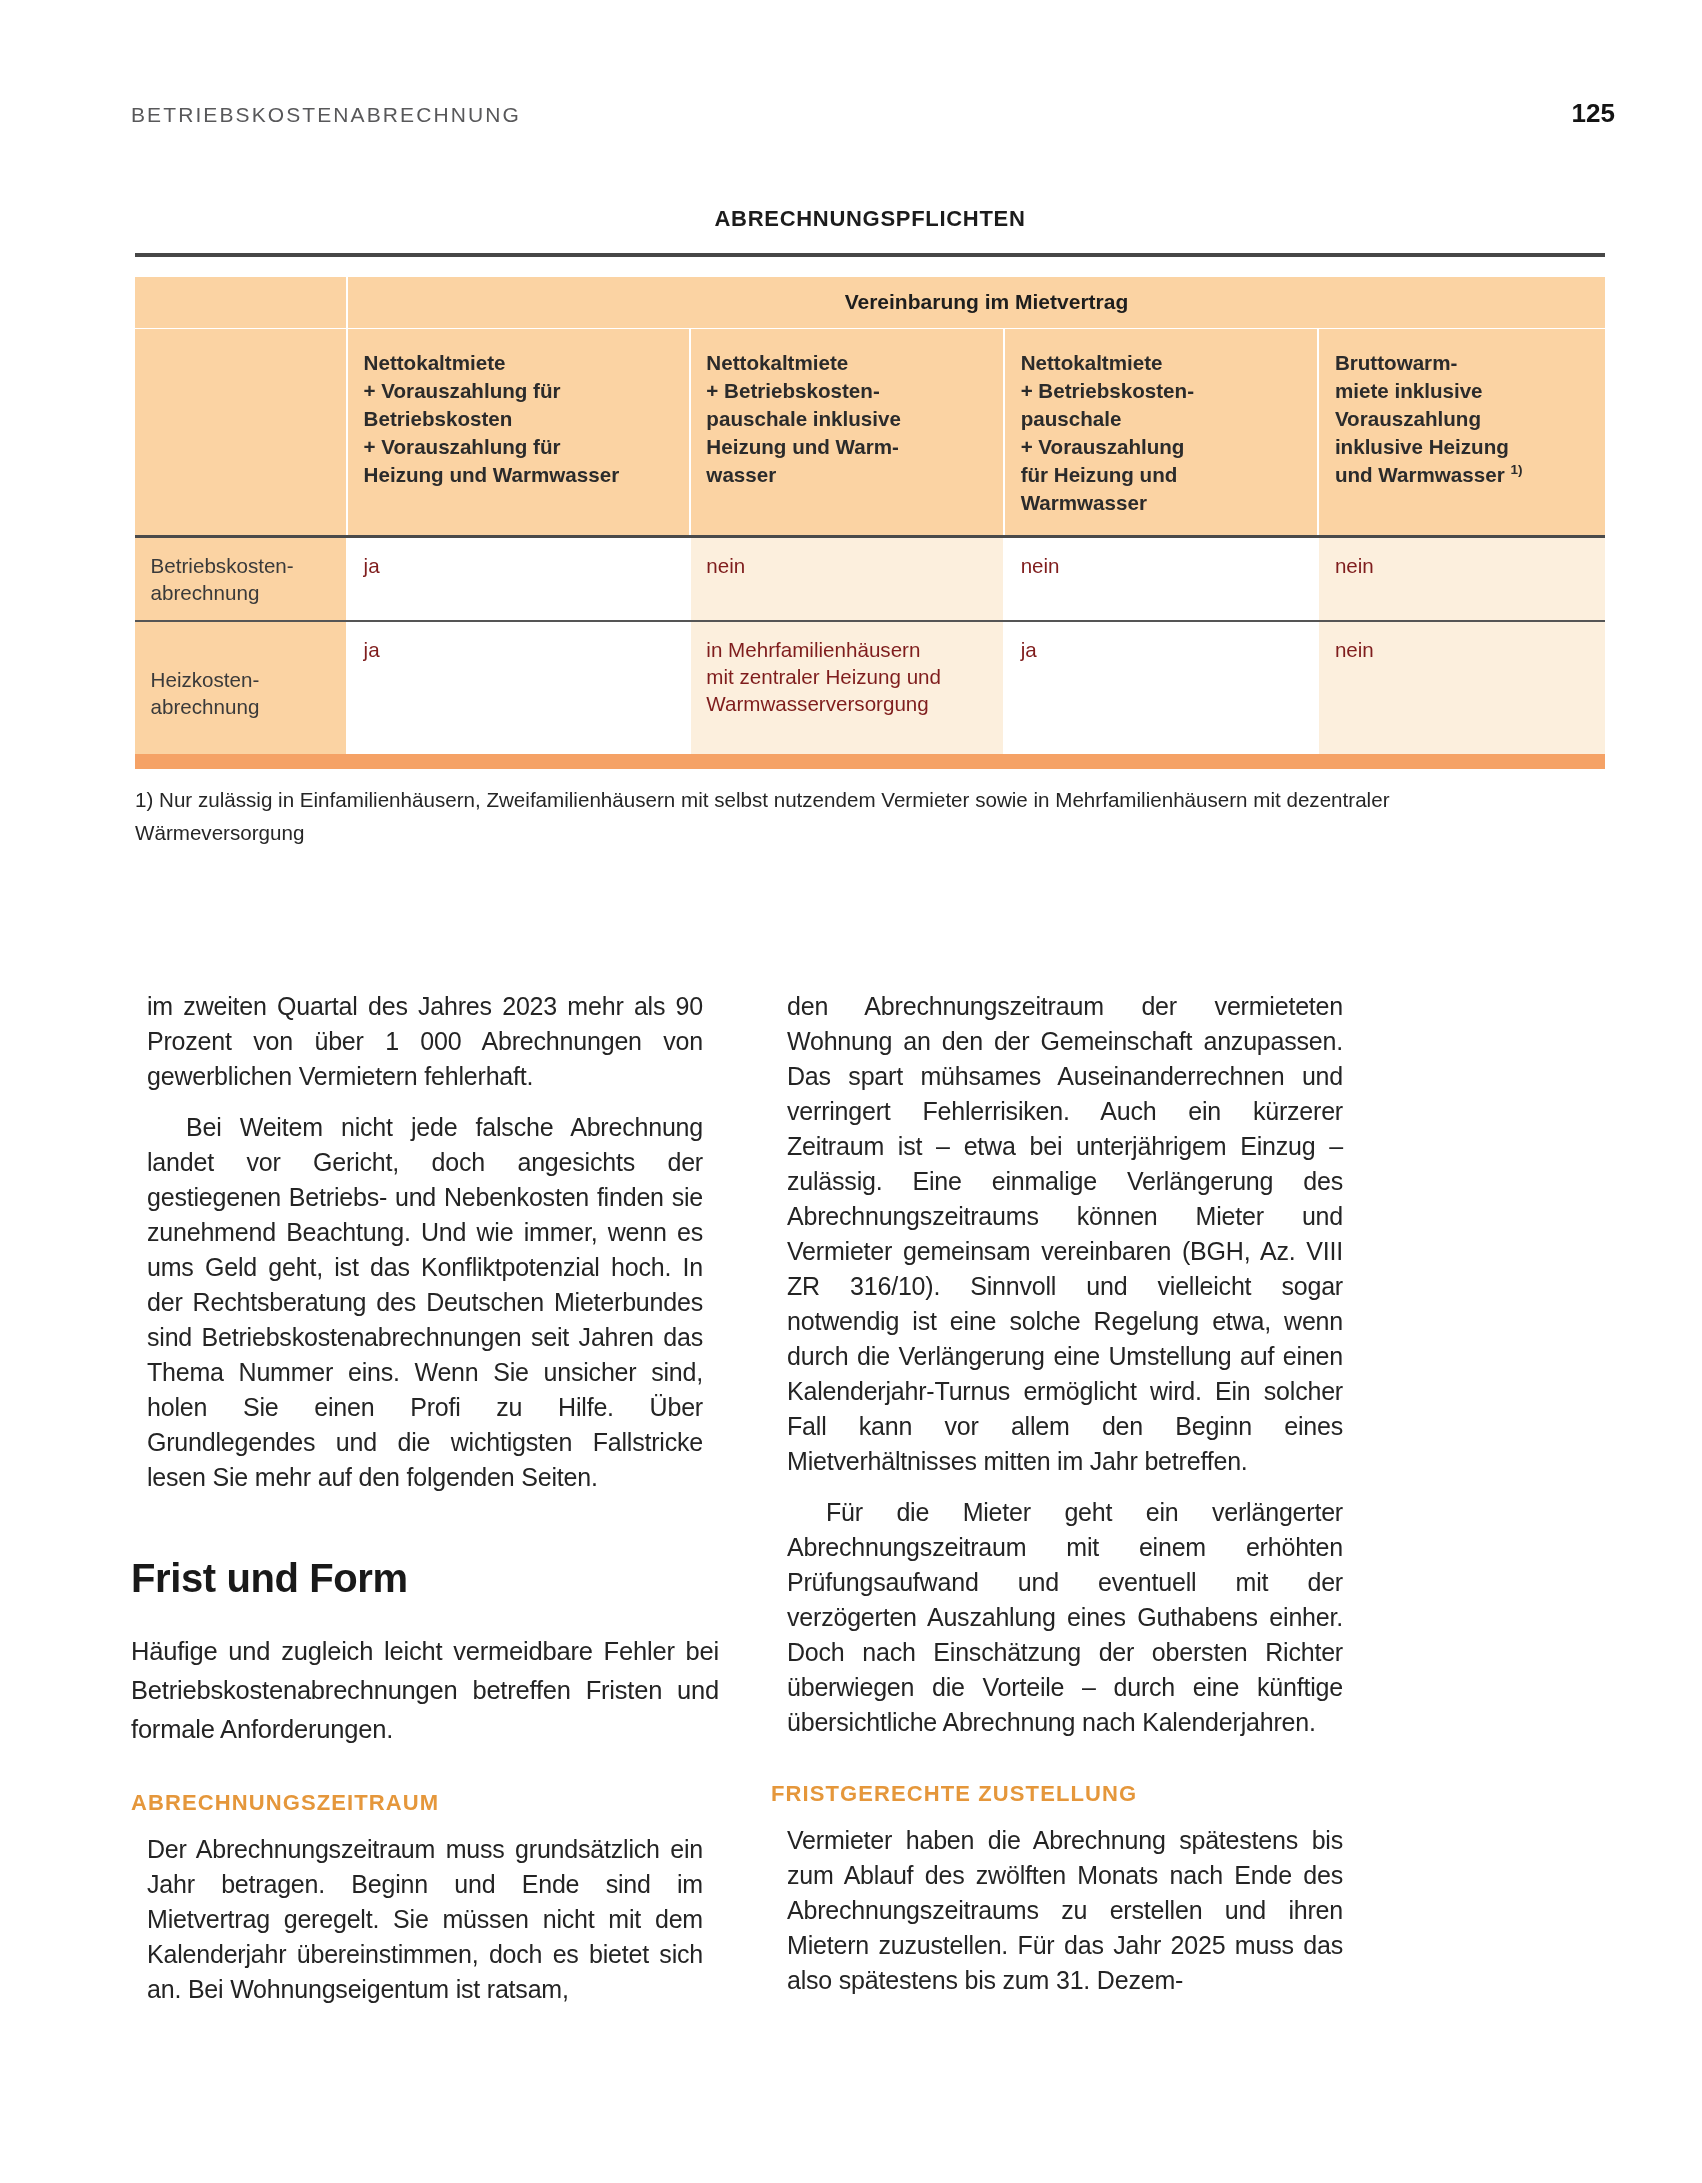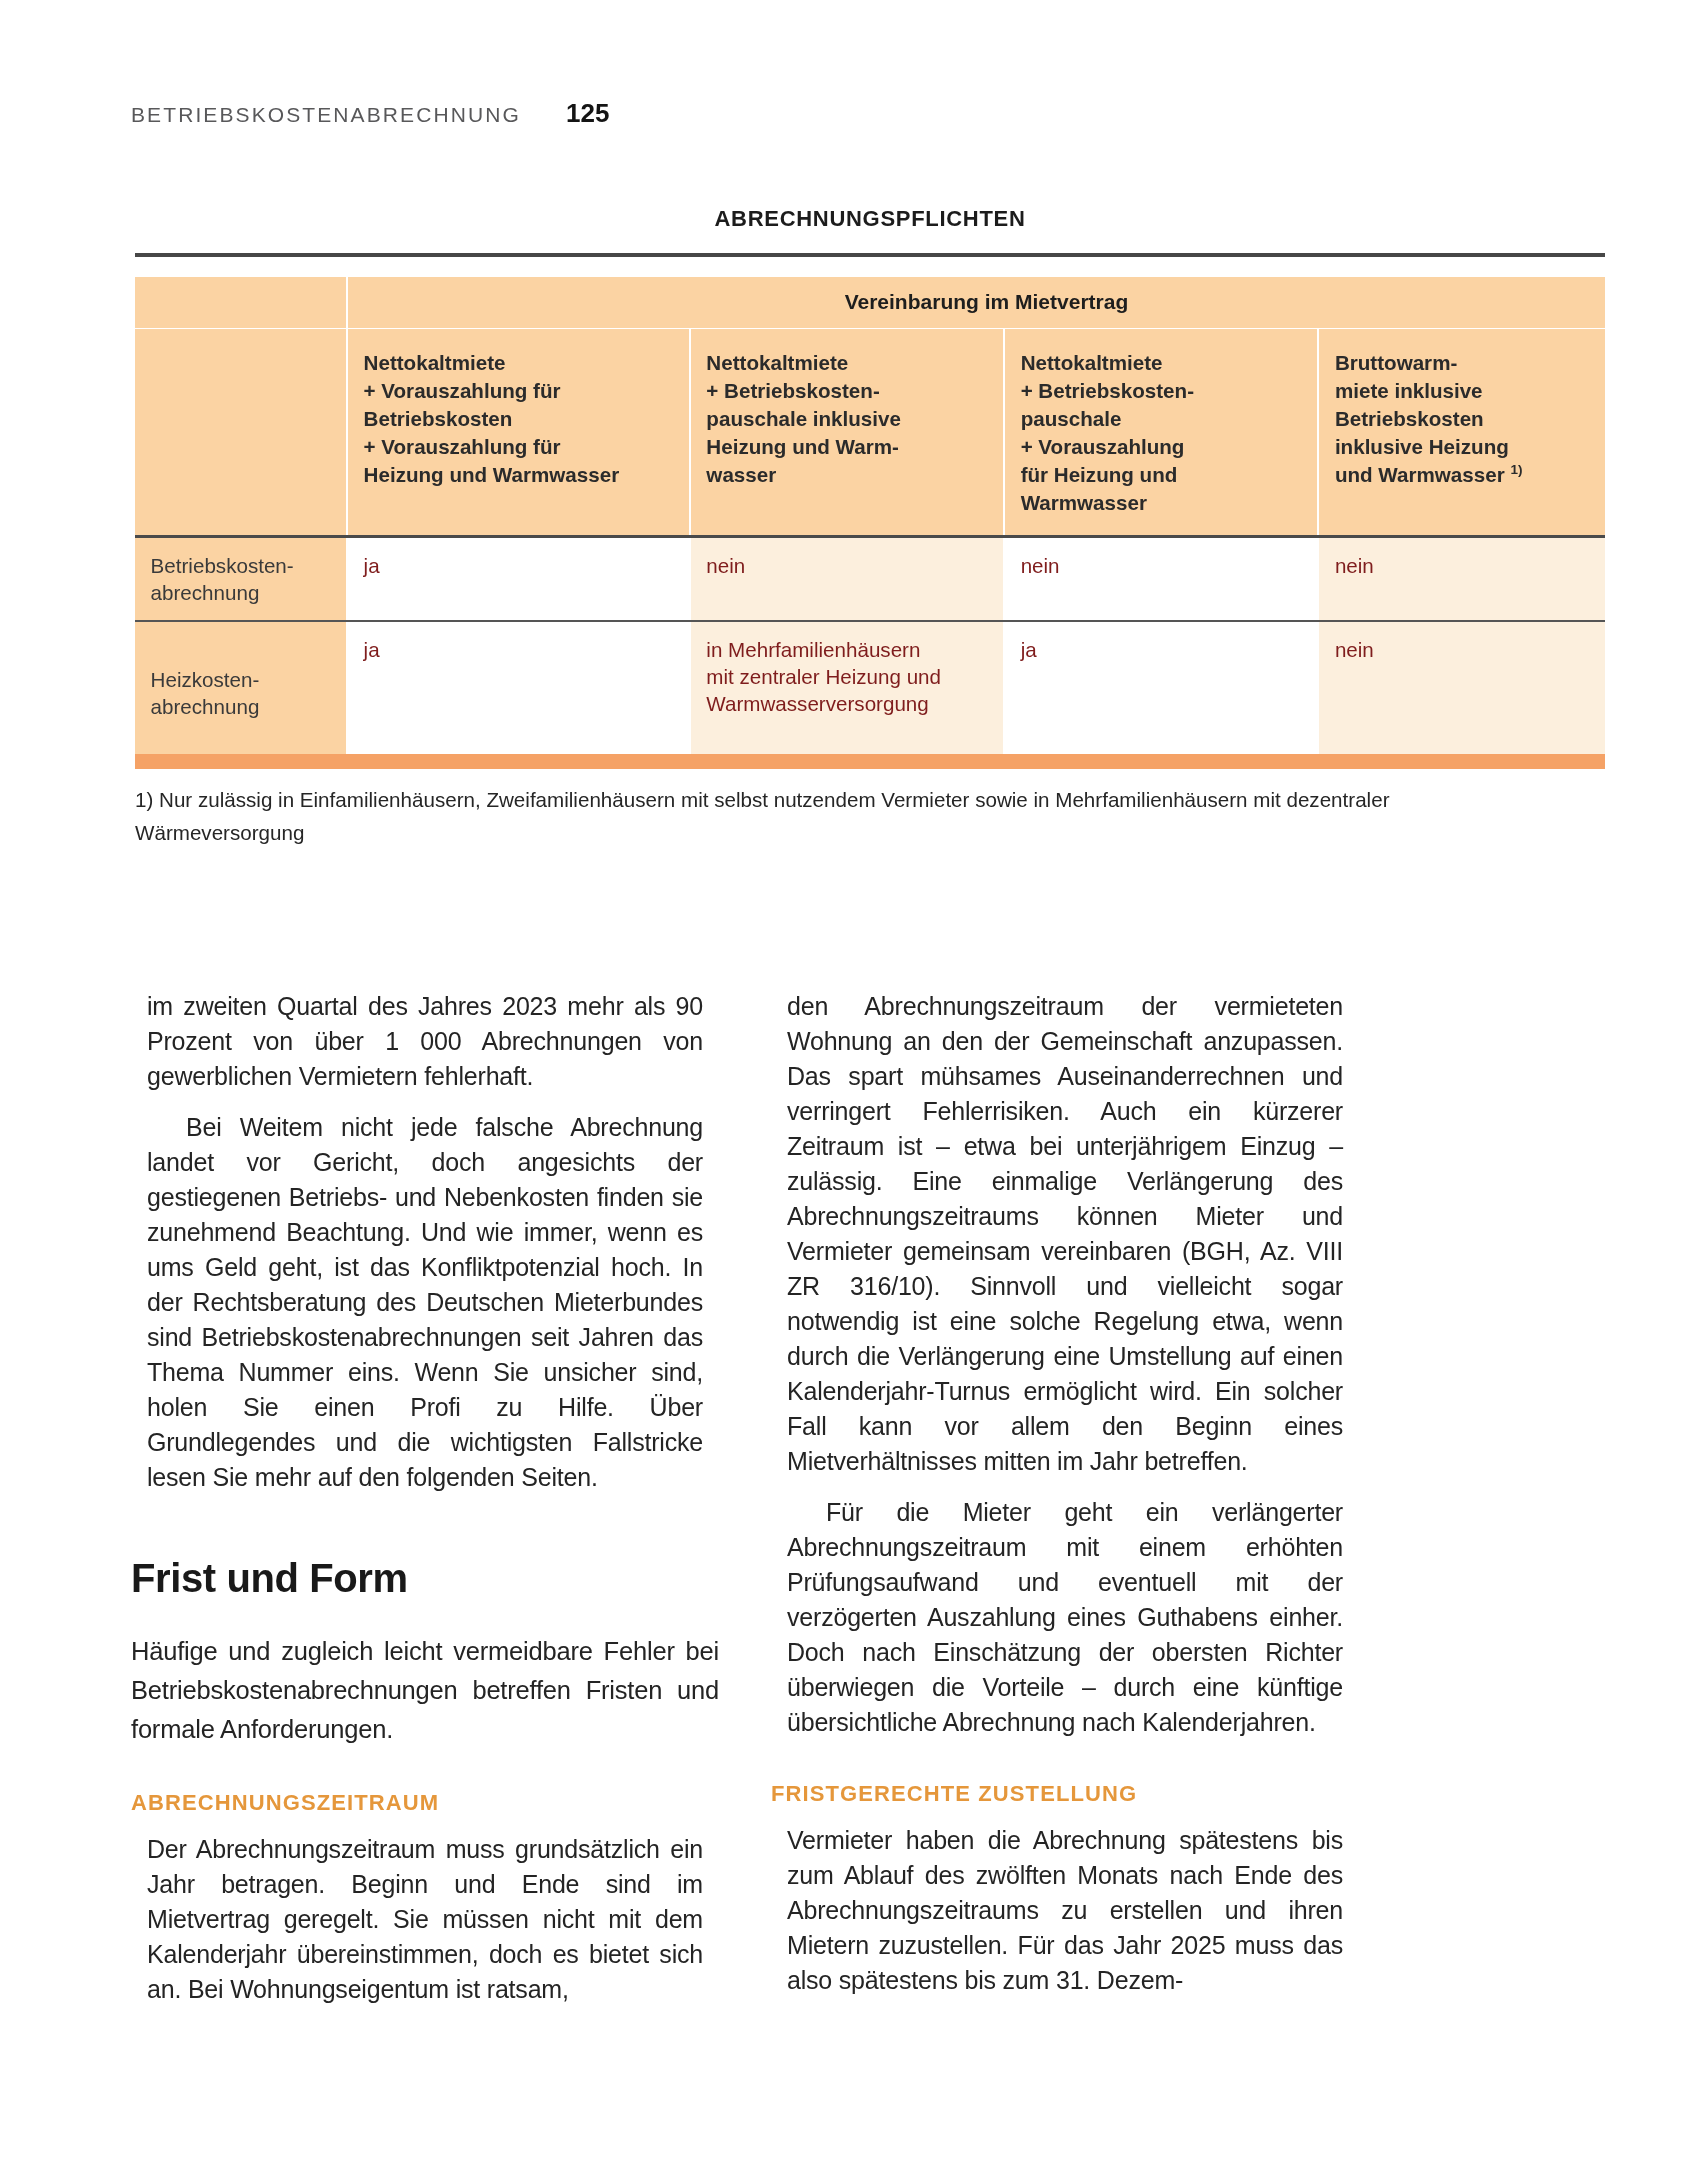--- a/index.html
+++ b/index.html
@@ -16,21 +16,21 @@
     color: #242424;
   }
 
   
   .page-header {
     position: absolute;
     top: 98px;
     left: 131px;
     width: 1484px;
     display: flex;
-    justify-content: flex-start;
+    justify-content: space-between;
     align-items: baseline;
   }
   .kicker {
     font-size: 21px;
     letter-spacing: 2.1px;
     color: #58585a;
     margin-right: 45px;
   }
   .pagenum {
     font-size: 26px;
@@ -199,21 +199,21 @@
 Heizung und Warm-
 wasser</div>
       <div class="cell col3 c-orange vsep hdr-cell">Nettokaltmiete
 + Betriebskosten-
 pauschale
 + Vorauszahlung
 für Heizung und
 Warmwasser</div>
       <div class="cell col4 c-orange vsep hdr-cell"><span>Bruttowarm-
 miete inklusive
-Betriebskosten
+Vorauszahlung
 inklusive Heizung
 und Warmwasser</span> <sup>1)</sup></div>
     </div>
     <div class="rule-dark"></div>
 
     <div class="trow data-row-1">
       <div class="cell col0 c-orange label-cell">Betriebskosten-
 abrechnung</div>
       <div class="cell col1 c-white vsep data-cell">ja</div>
       <div class="cell col2 c-peach vsep data-cell">nein</div>

